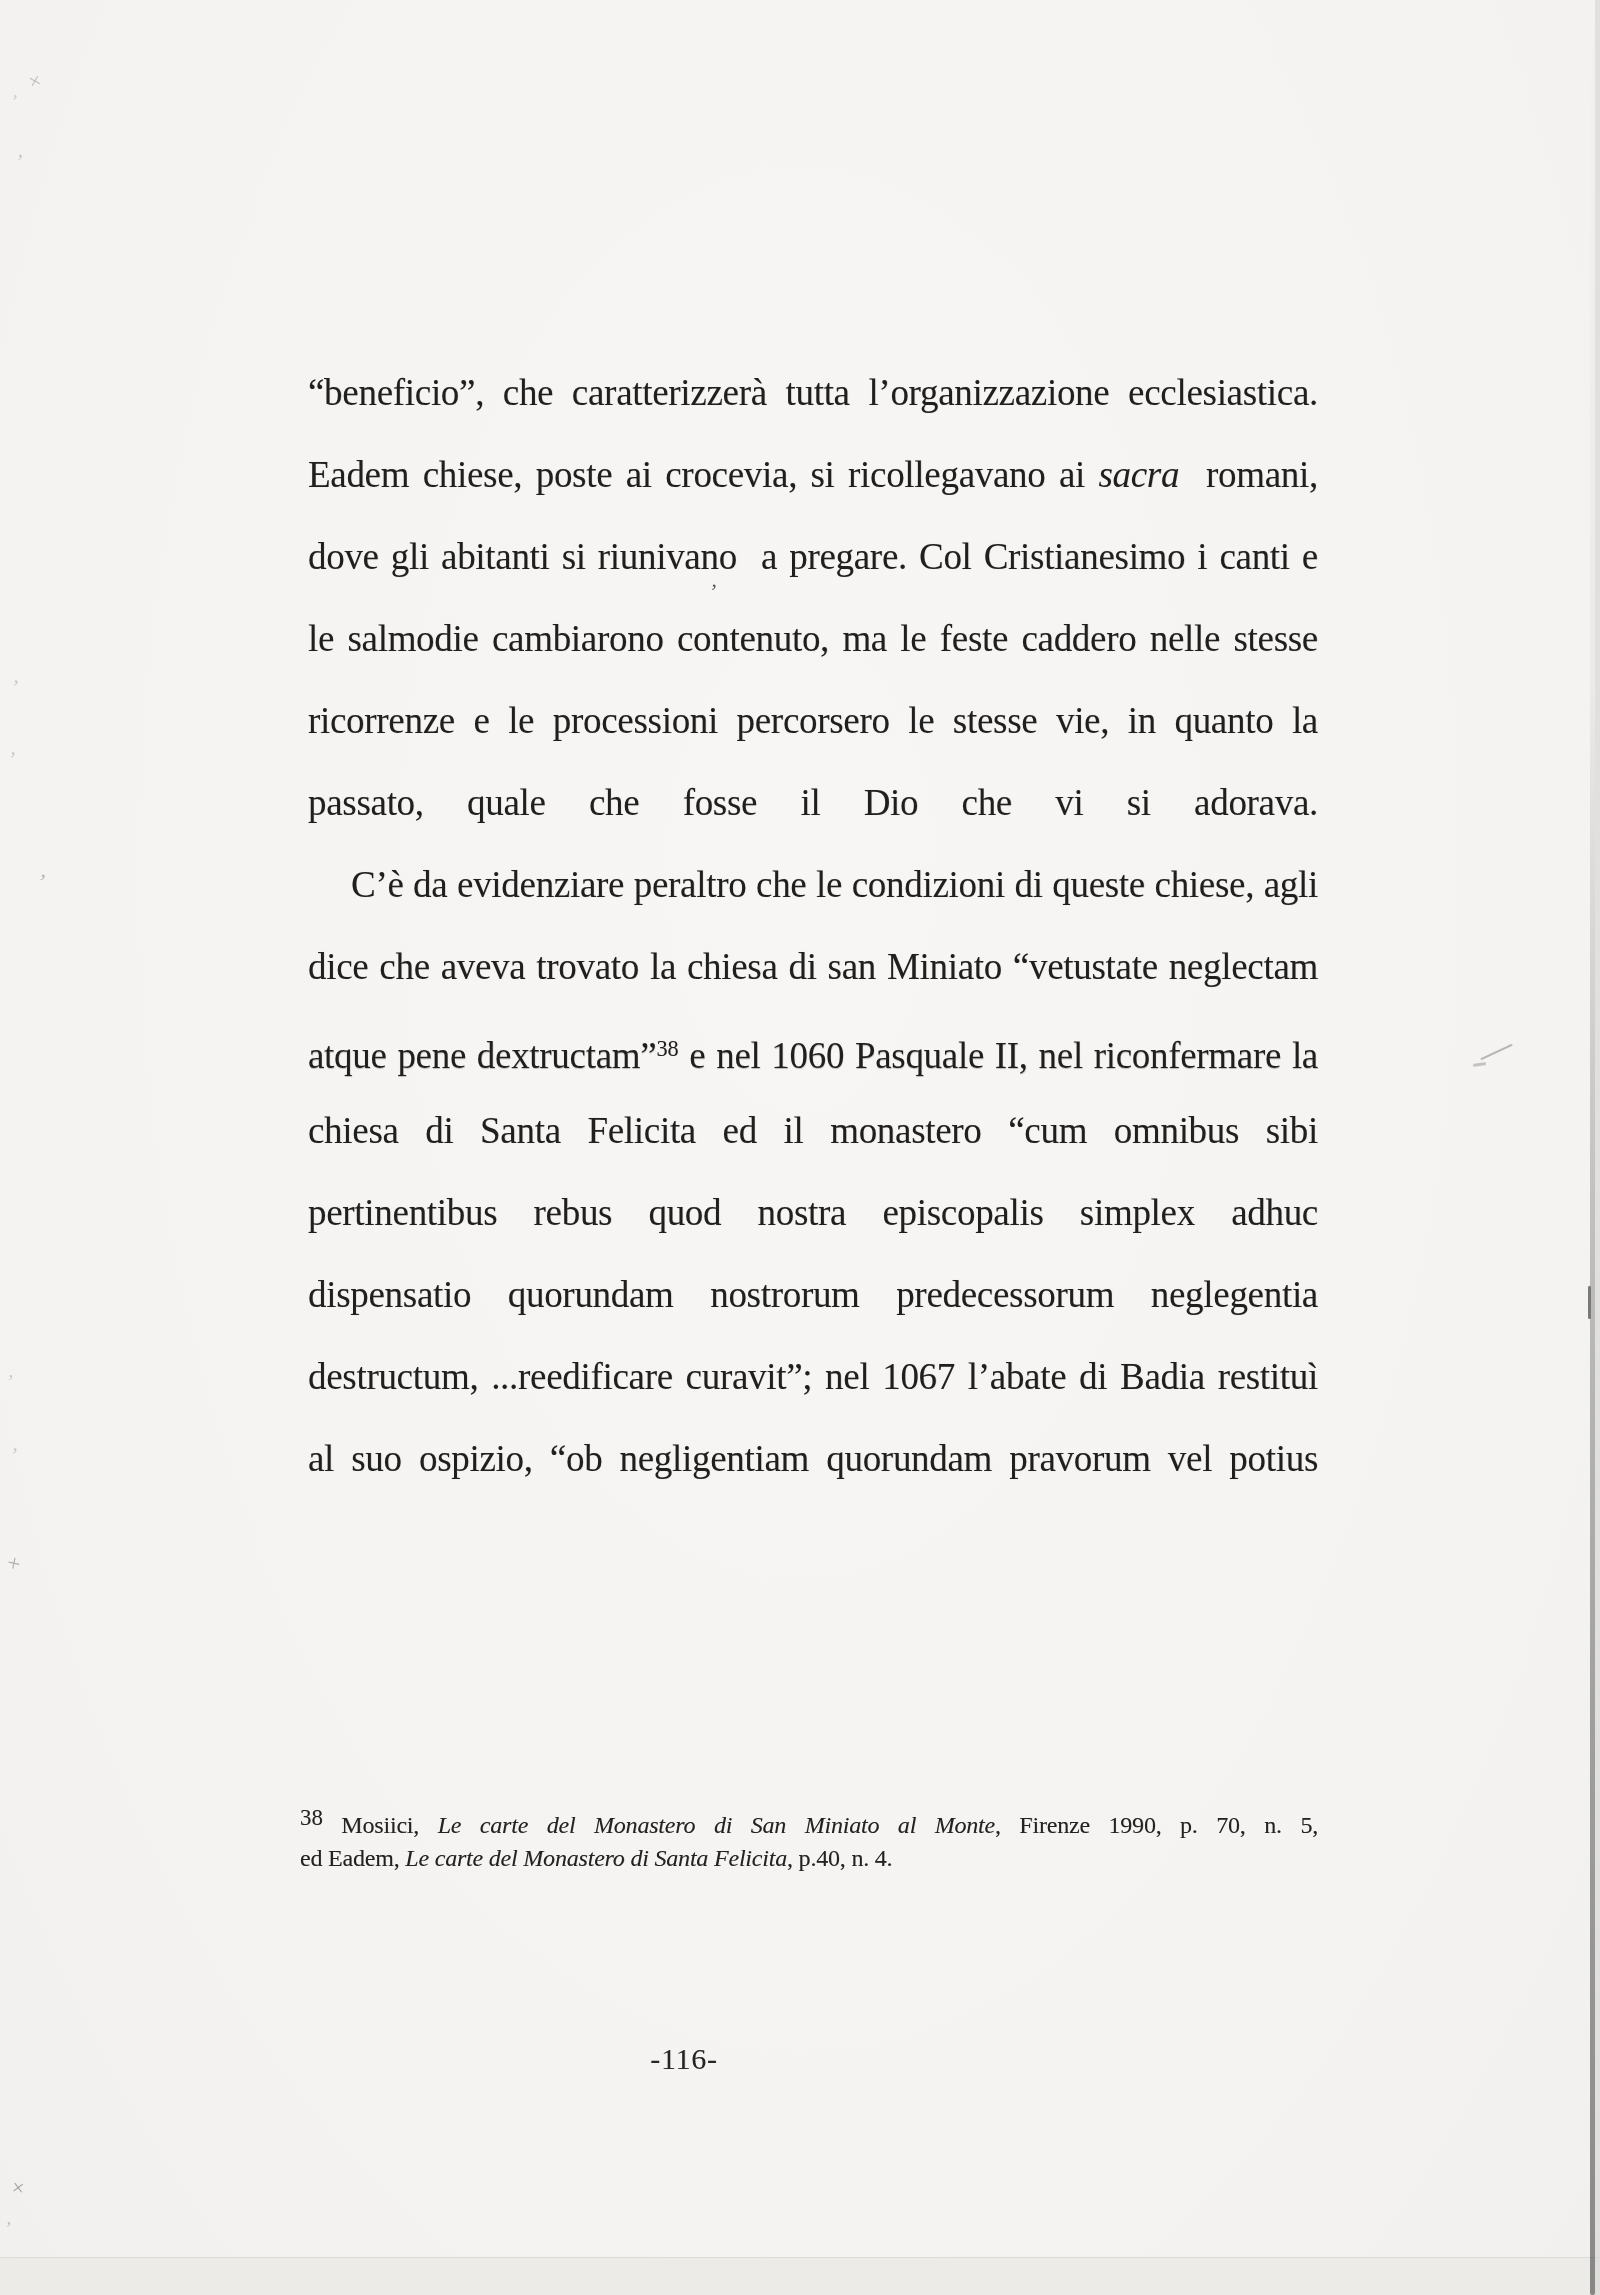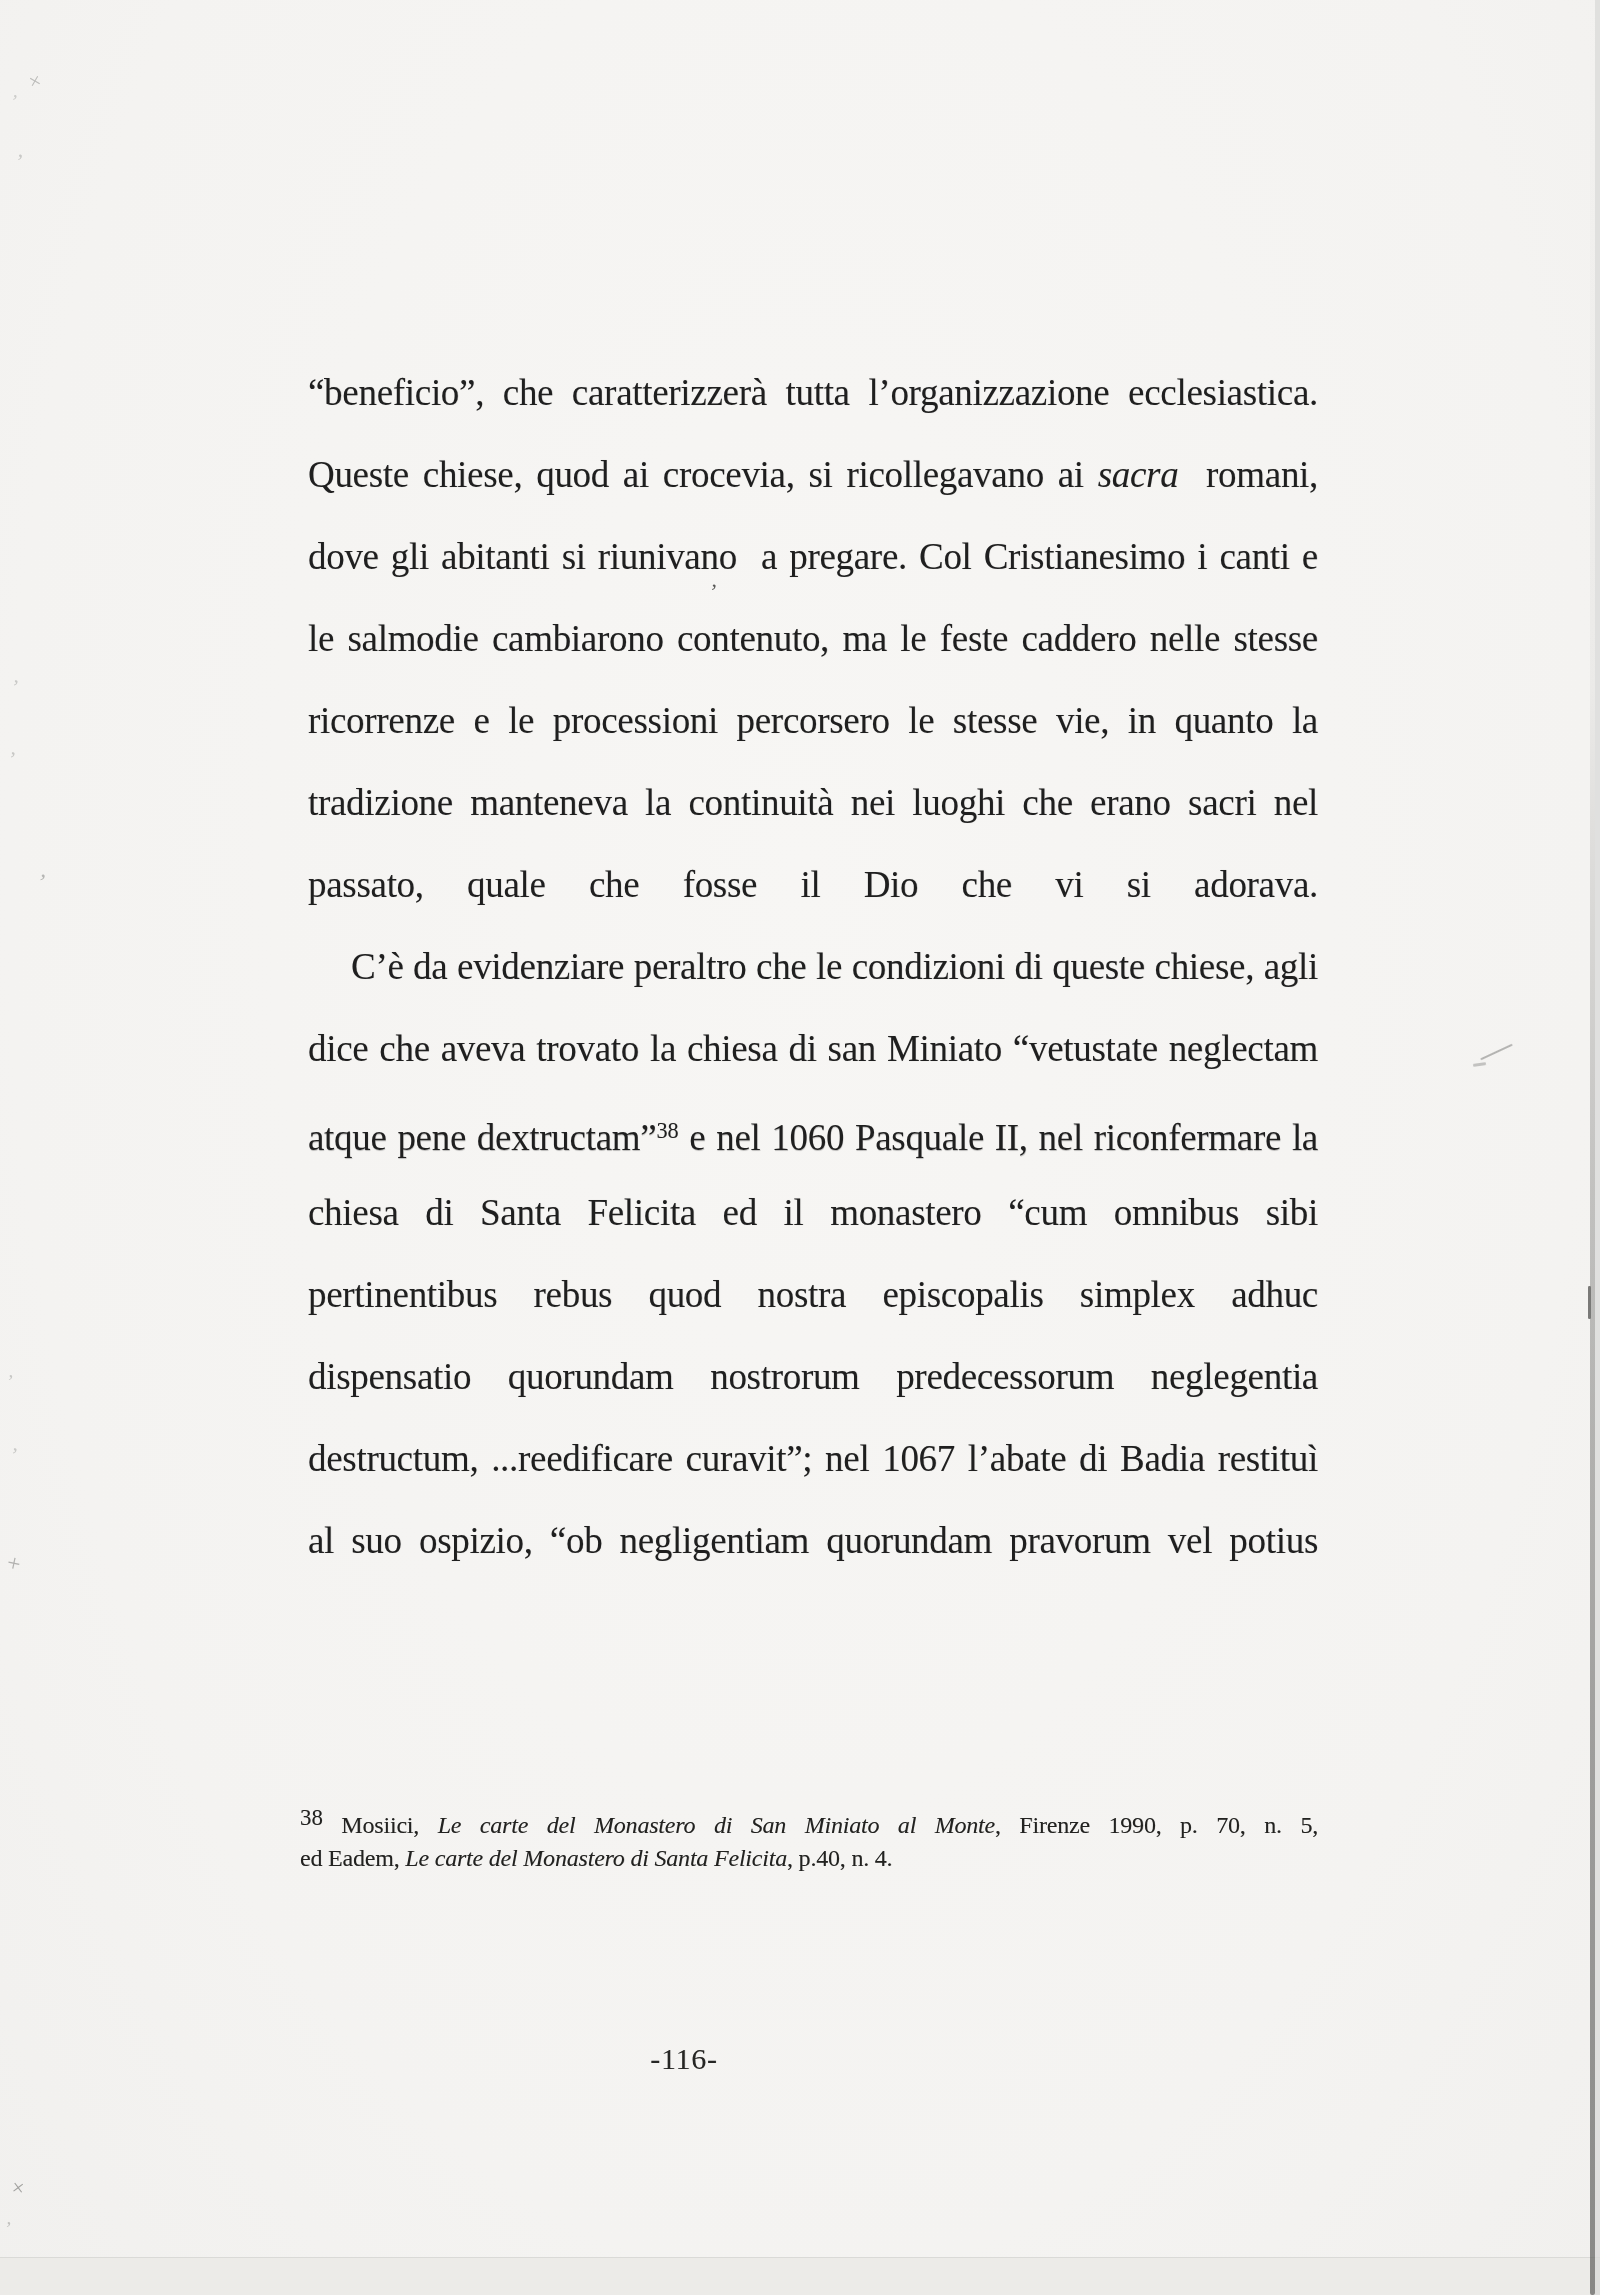--- a/index.html
+++ b/index.html
@@ -65,25 +65,24 @@
     position:absolute;left:0;top:2257px;width:1600px;height:39px;
     background:#ecebe8;border-top:1.3px solid #dadad7;
   }
 </style>
 </head>
 <body>
 
 <div class="page">
   <div id="body-text">
       <div class="line end"><span>“beneficio”, che caratterizzerà tutta l’organizzazione ecclesiastica.</span></div>
-      <div class="line"><span>Queste chiese, quod ai crocevia, si ricollegavano ai </span><span class="i">sacra</span><span>&nbsp; romani,</span></div>
+      <div class="line"><span>Eadem chiese, poste ai crocevia, si ricollegavano ai </span><span class="i">sacra</span><span>&nbsp; romani,</span></div>
       <div class="line"><span>dove gli abitanti si riunivano&nbsp; a pregare. Col Cristianesimo i canti e</span></div>
       <div class="line"><span>le salmodie cambiarono contenuto, ma le feste caddero nelle stesse</span></div>
       <div class="line"><span>ricorrenze e le processioni percorsero le stesse vie, in quanto la</span></div>
-      <div class="line"><span>tradizione manteneva la continuità nei luoghi che erano sacri nel</span></div>
       <div class="line end"><span>passato, quale che fosse il Dio che vi si adorava.</span></div>
       <div class="line indent"><span>C’è da evidenziare peraltro che le condizioni di queste chiese, agli</span></div>
       <div class="line"><span>dice che aveva trovato la chiesa di san Miniato “vetustate neglectam</span></div>
       <div class="line"><span>atque pene dextructam”</span><span class="sup">38</span><span> e nel 1060 Pasquale II, nel riconfermare la</span></div>
       <div class="line"><span>chiesa di Santa Felicita ed il monastero “cum omnibus sibi</span></div>
       <div class="line"><span>pertinentibus rebus quod nostra episcopalis simplex adhuc</span></div>
       <div class="line"><span>dispensatio quorundam nostrorum predecessorum neglegentia</span></div>
       <div class="line"><span>destructum, ...reedificare curavit”; nel 1067 l’abate di Badia restituì</span></div>
       <div class="line"><span>al suo ospizio, “ob negligentiam quorundam pravorum vel potius</span></div>
     </div>

